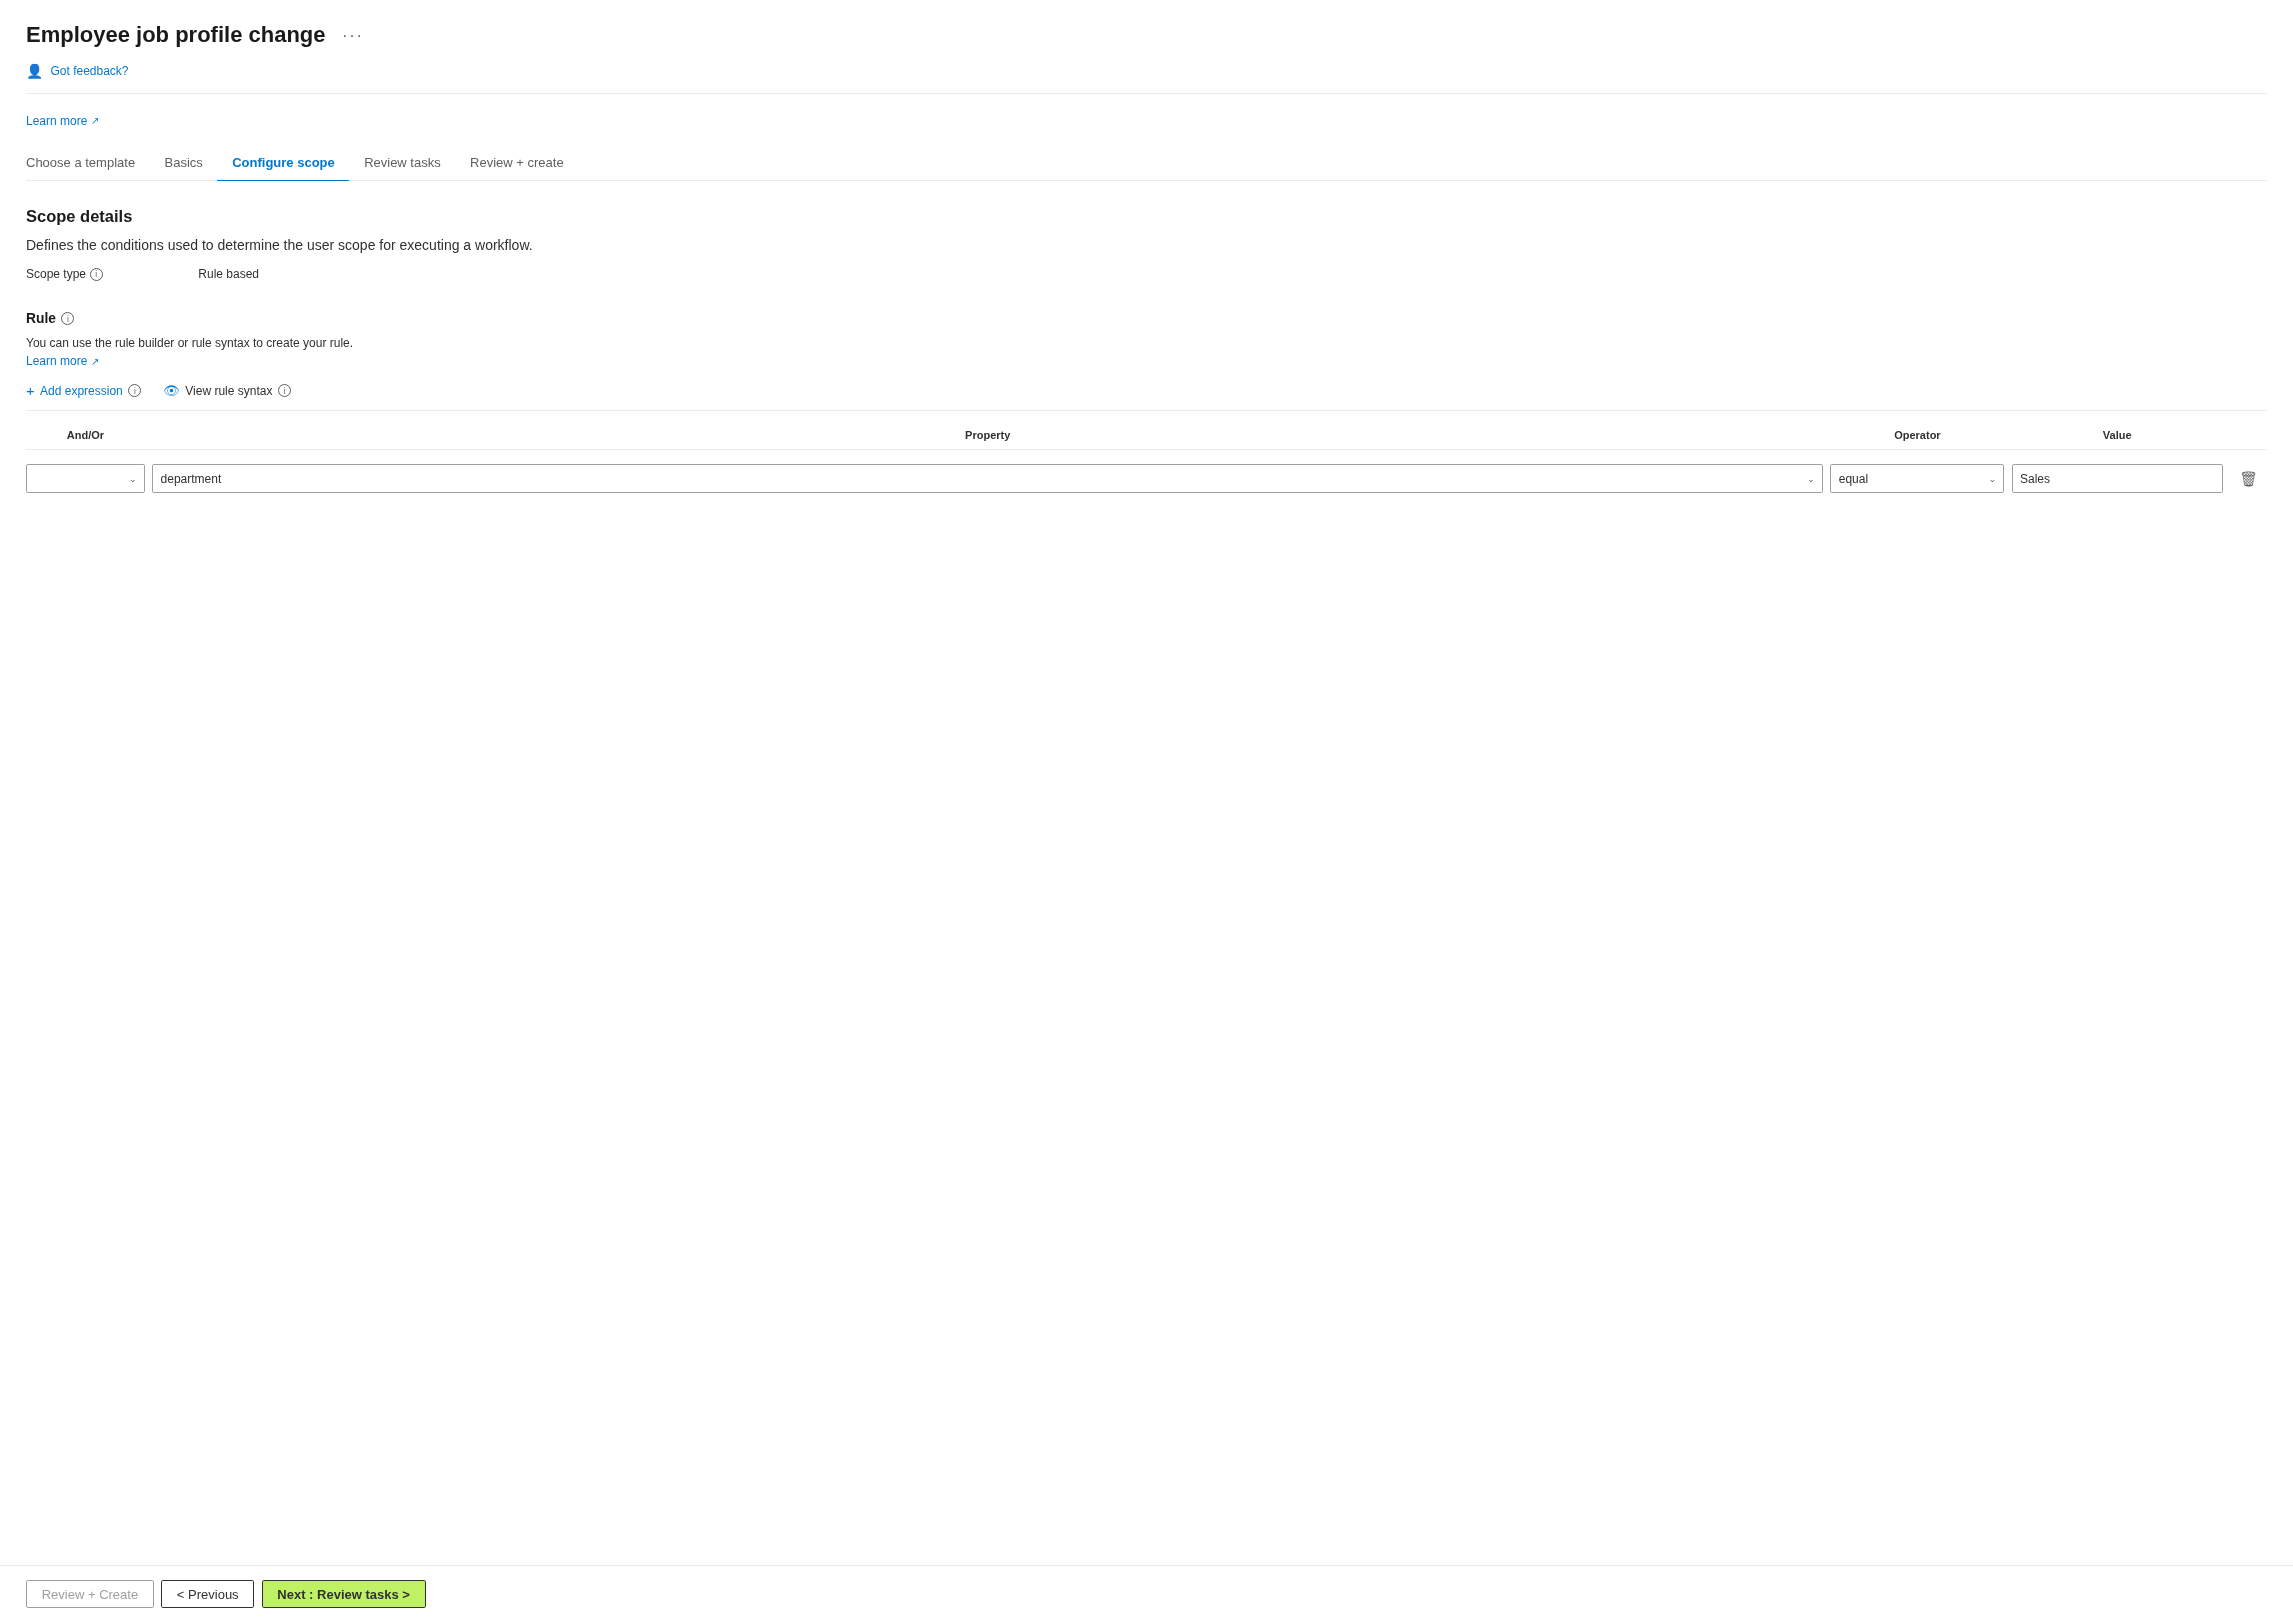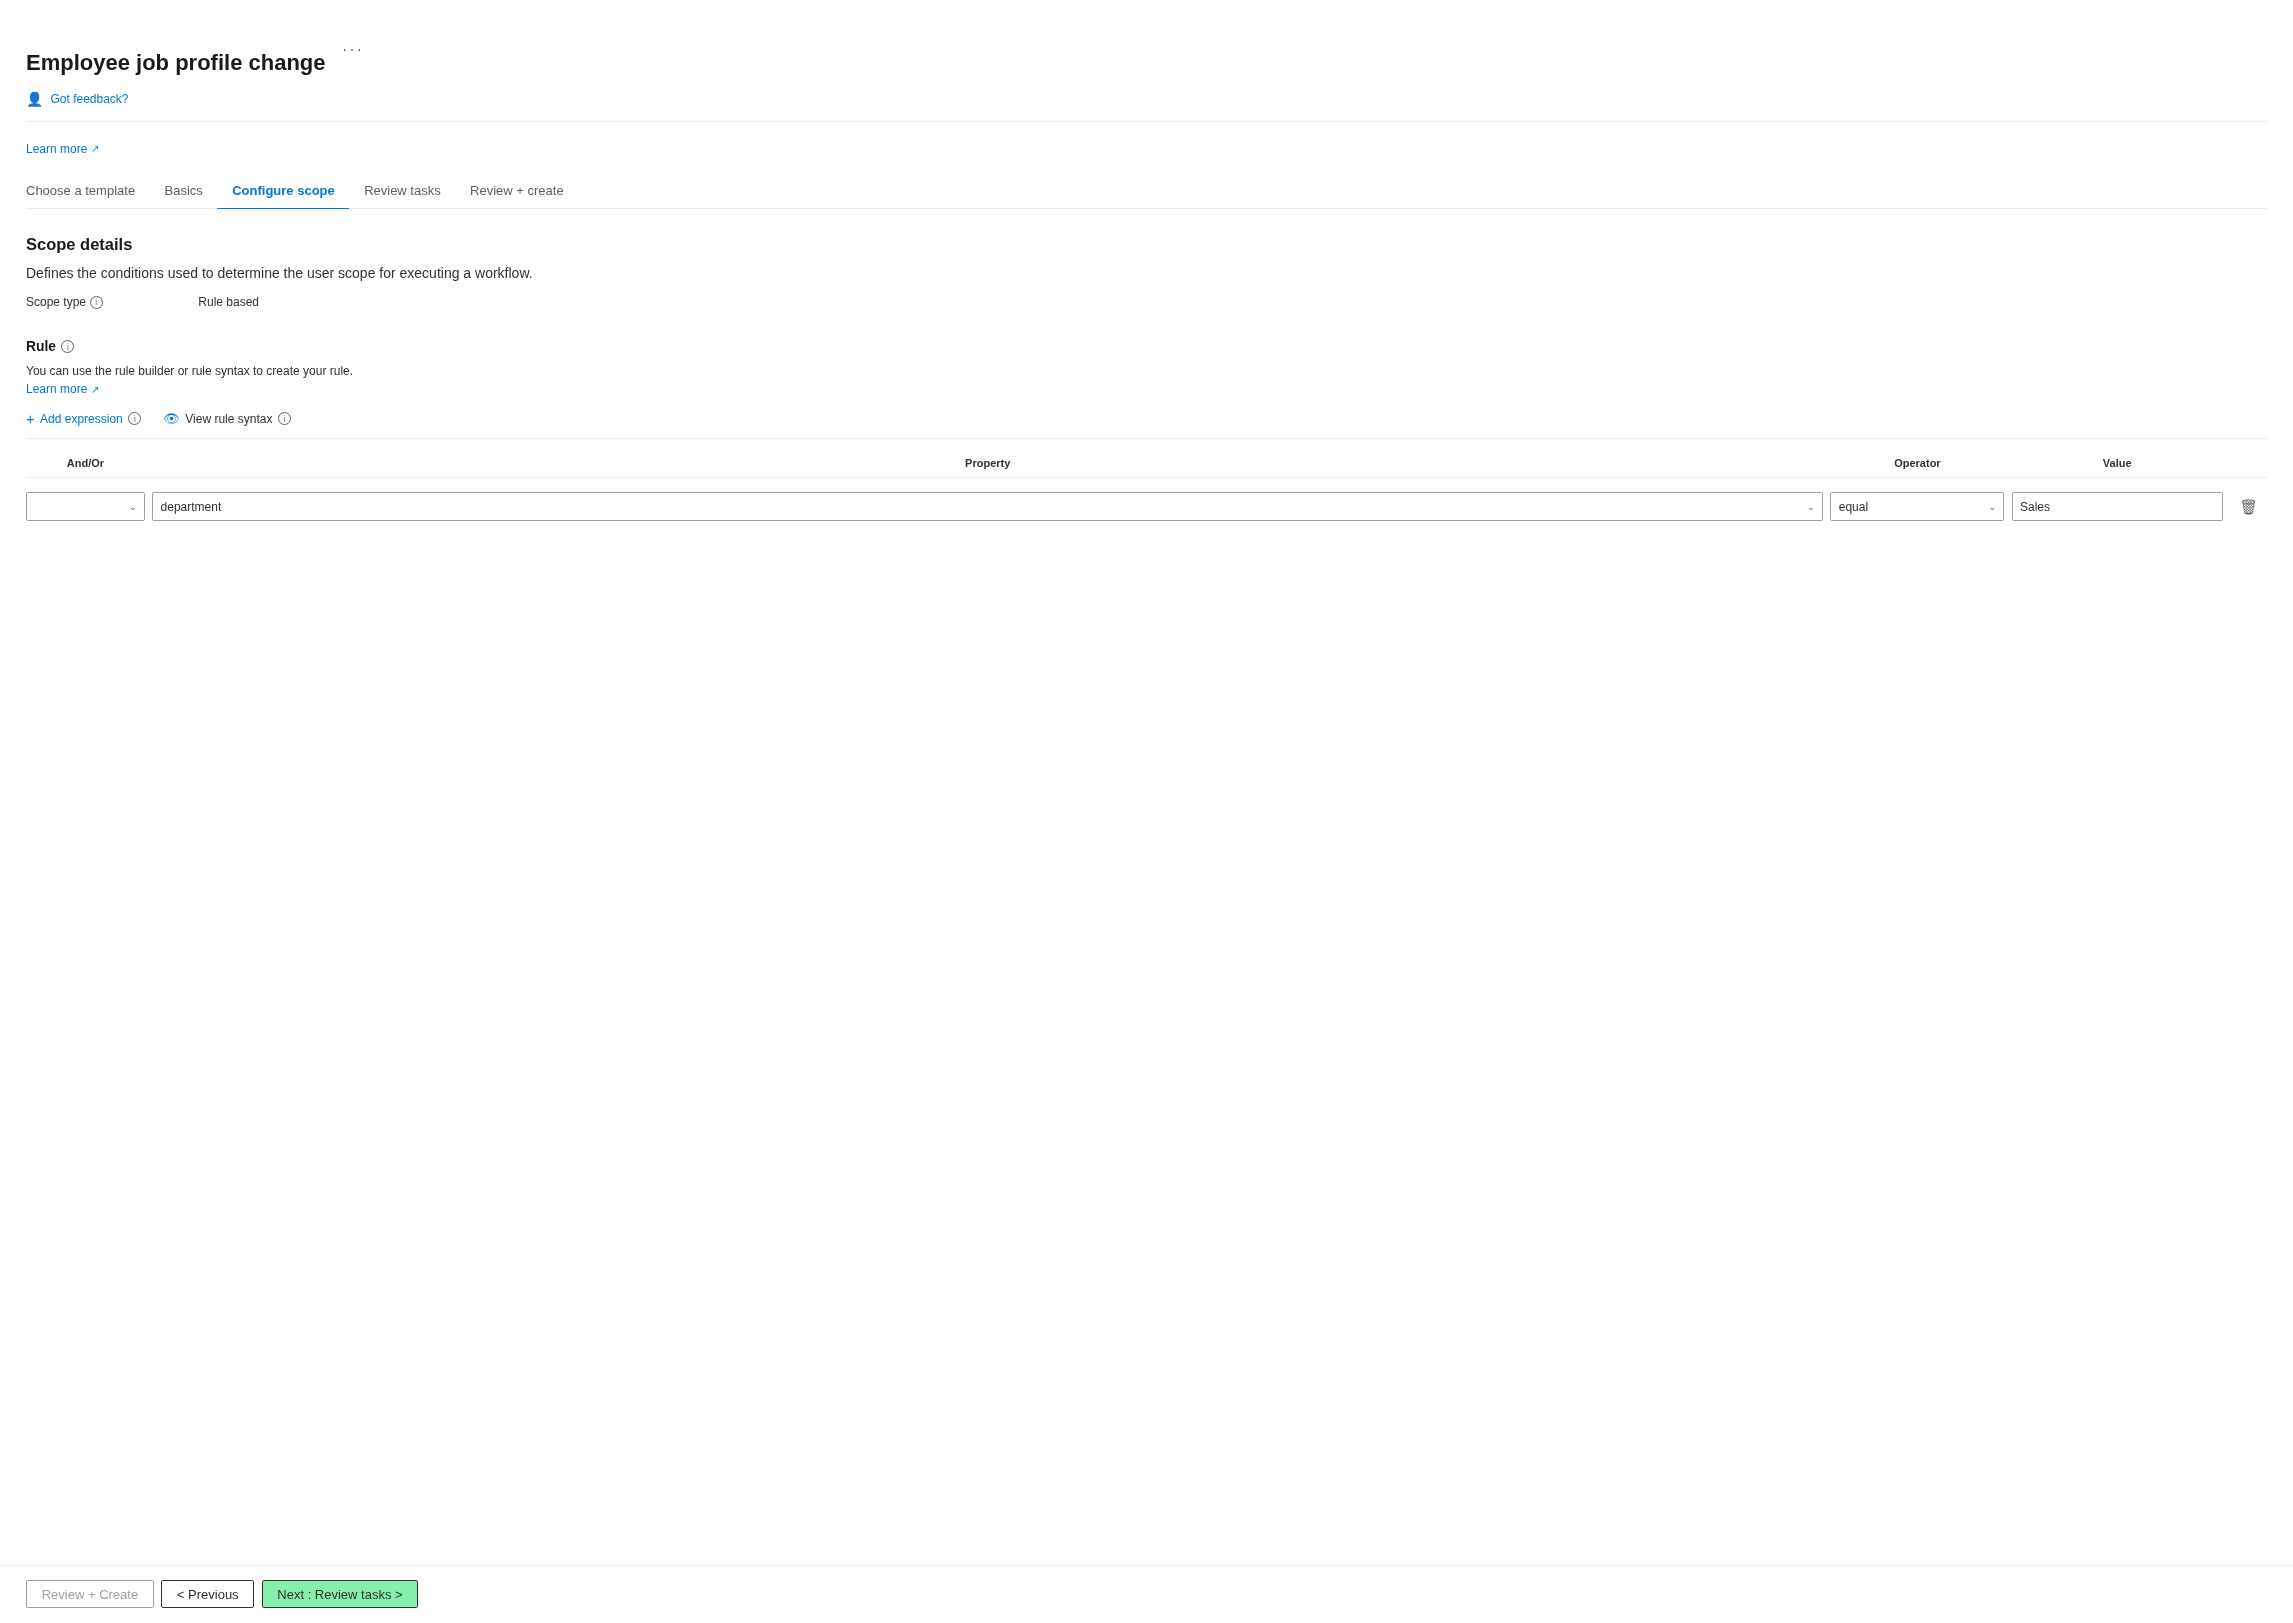--- a/index.html
+++ b/index.html
@@ -27,21 +27,20 @@
       display: flex;
       align-items: center;
       gap: 11px;
       margin-bottom: 14.7px;
     }
 
     .page-title {
       font-size: 22px;
       font-weight: 600;
       color: #1a1a1a;
-      margin-top: 28px;
     }
 
     .more-options-btn {
       background: none;
       border: none;
       cursor: pointer;
       color: #605e5c;
       font-size: 16.5px;
       padding: 1.8px 5.5px;
       border-radius: 1.8px;
@@ -343,24 +342,24 @@
       background: #ffffff;
       color: #323130;
       cursor: pointer;
     }
 
     .btn-next {
       padding: 5.5px 14.7px;
       font-size: 13px;
       border: 0.9px solid #323130;
       border-radius: 1.8px;
-      background: #86efac;
-      color: #323130;
-      cursor: pointer;
-      font-weight: 400;
+      background: #bef264;
+      color: #323130;
+      cursor: pointer;
+      font-weight: 700;
     }
 
     .dropdown-text {
       flex: 1;
     }
   </style>
 </head>
 <body>
 
 <div class="main-content">

